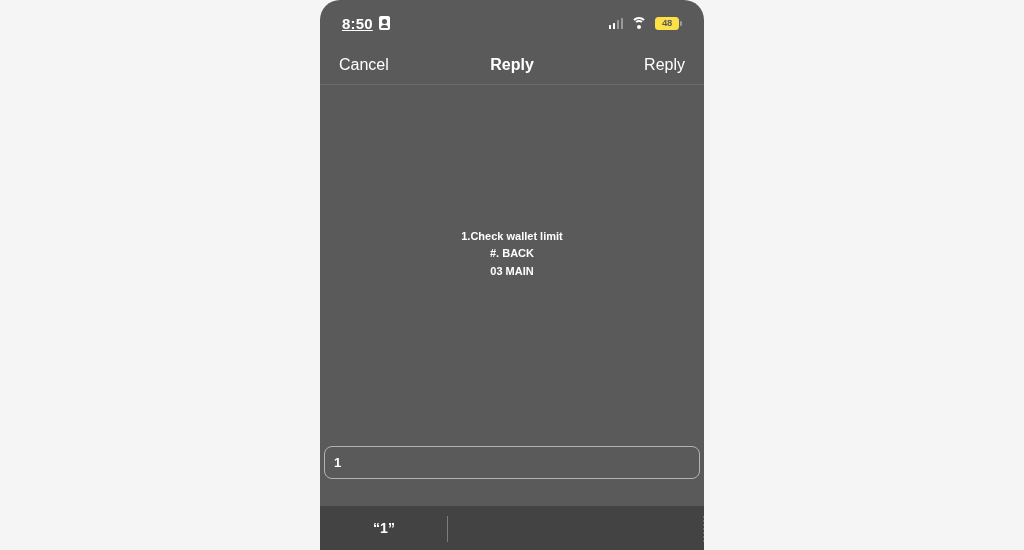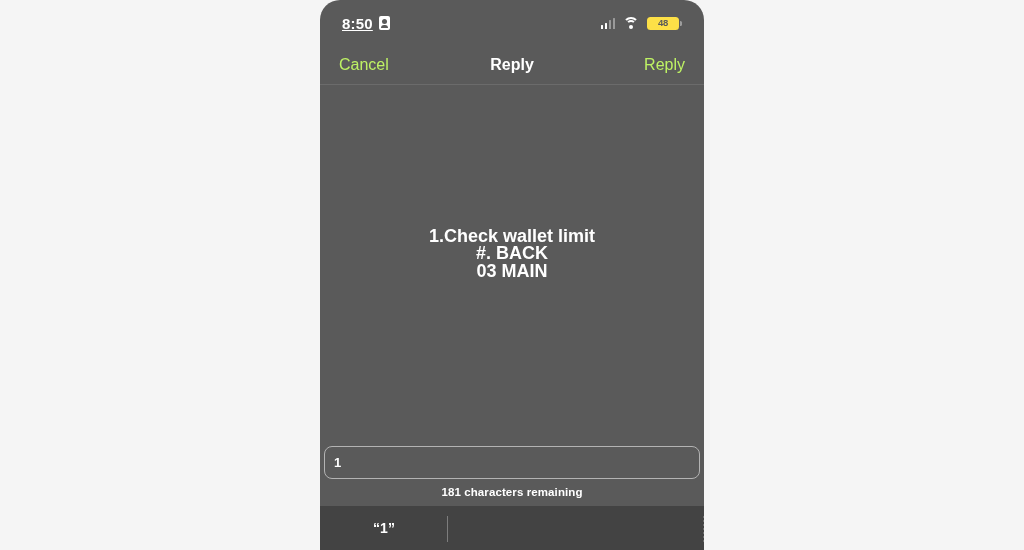--- a/index.html
+++ b/index.html
@@ -67,62 +67,62 @@
   .ic-wifi .w1 { width:16px; height:16px; top:0px; }
   .ic-wifi .w2 { width:10px; height:10px; top:3px; }
   .ic-wifi .w3 {
     width:4px; height:4px; top:7.5px; border:none;
     background:#ffffff; border-radius:50%;
   }
 
   
   .ic-battery { position:relative; display:flex; align-items:center; }
   .batt-body {
-    width:32px; height:13px; border-radius:3.5px;
+    width:24px; height:13px; border-radius:3.5px;
     background:#fde047;
     display:flex; align-items:center; justify-content:center;
   }
   .batt-pct {
     font-size:9.5px; font-weight:bold; color:#5a5a5a;
     line-height:1; letter-spacing:-0.2px;
   }
   .batt-tip {
     width:2px; height:5px; background:#9d9d9d;
     border-radius:0 1.5px 1.5px 0; margin-left:1px;
   }
 
   
   .navbar {
     position:absolute; left:0; top:46px; width:384px; height:38px;
     display:flex; align-items:center; justify-content:space-between;
     padding:0 19px;
   }
   .nav-btn {
-    font-size:16px; color:#bef264; font-weight:normal;
+    font-size:16px; color:#ffffff; font-weight:normal;
     background:none; border:none; cursor:pointer;
     font-family:"Liberation Sans", sans-serif; line-height:1;
   }
   .nav-title {
     position:absolute; left:0; right:0; text-align:center;
     font-size:16px; font-weight:bold; color:#ffffff; pointer-events:none;
   }
   .nav-sep {
     position:absolute; left:0; top:84px; width:384px; height:1px;
     background:#6b6b6b;
   }
 
   
   .msgarea {
     position:absolute; left:0; top:85px; width:384px; height:356px;
     background:#5a5a5a;
     display:flex; align-items:center; justify-content:center;
   }
   .msgtext {
     text-align:center; color:#ffffff;
-    font-size:18px; font-weight:bold; line-height:17.5px;
+    font-size:11px; font-weight:bold; line-height:17.5px;
     margin-top:-18px;
   }
   .msgtext div { white-space:pre; }
 
   
   .inputwrap {
     position:absolute; left:0; top:441px; width:384px; height:64px;
     background:#5a5a5a;
   }
   .textbox {
@@ -219,21 +219,20 @@
     <div class="msgarea">
       <div class="msgtext">
         <div>1.Check wallet limit</div>
         <div>#. BACK</div>
         <div>03 MAIN</div>
       </div>
     </div>
 
     <div class="inputwrap">
       <input class="textbox" type="text" value="1" style="">
-      <div class="charcount">181 characters remaining</div>
     </div>
 
     <div class="kb-topline"></div>
 
     <div class="suggestbar">
       <div class="sugg-cell sugg-1">
         <span>“1”</span>
         <span class="sugg-div div-solid"></span>
       </div>
       <div class="sugg-cell sugg-2">

